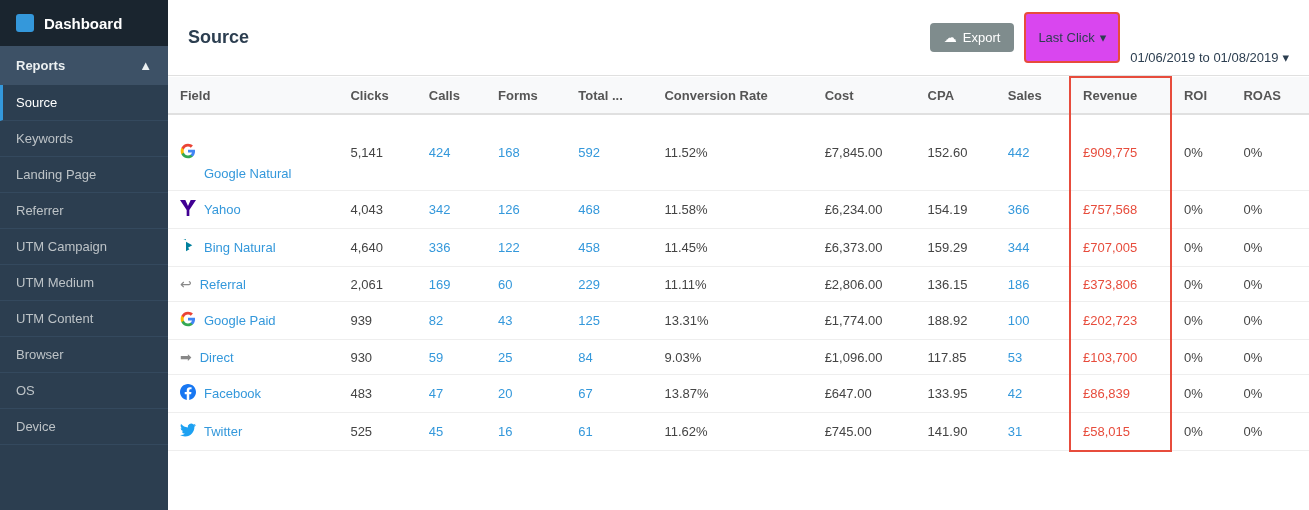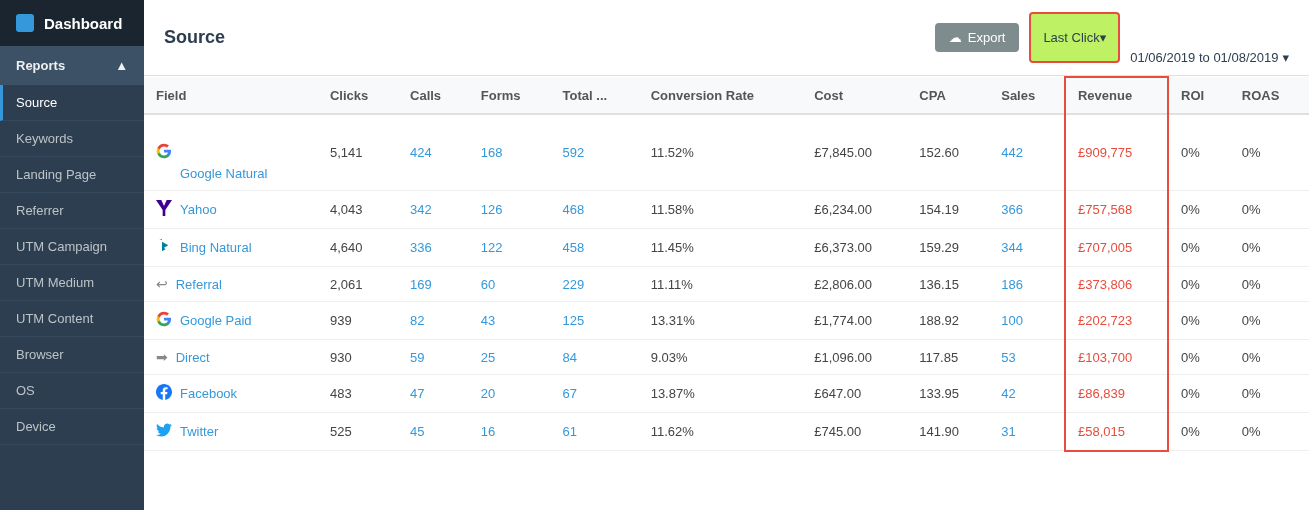--- a/index.html
+++ b/index.html
@@ -1,20 +1,20 @@
 <!DOCTYPE html>
 <html><head>
   <meta charset="utf-8">
   <style>
     * { box-sizing: border-box; margin: 0; padding: 0; }
     body { font-family: 'Segoe UI', Arial, sans-serif; font-size: 13px; background: #f5f6fa; display: flex; height: 510px; overflow: hidden; }
 
     
     .sidebar {
-      width: 144px;
+      width: 168px;
       background: #2c3e50;
       color: #bdc3c7;
       display: flex;
       flex-direction: column;
       flex-shrink: 0;
       height: 100%;
     }
     .sidebar-header {
       background: #1a252f;
       padding: 14px 16px;
@@ -90,29 +90,30 @@
       border: none;
       padding: 7px 14px;
       border-radius: 4px;
       cursor: pointer;
       font-size: 13px;
       display: flex;
       align-items: center;
       gap: 6px;
     }
     .btn-last-click {
-      background: #bef264;
+      background: #d946ef;
       color: #2c3e50;
       border: 2px solid #e74c3c;
       padding: 16px 12px;
       border-radius: 4px;
       cursor: pointer;
       font-size: 13px;
       display: flex;
       align-items: center;
+      gap: 5px;
     }
     .date-range {
       font-size: 13px;
       color: #2c3e50;
       cursor: pointer;
       display: flex;
       align-items: center;
       gap: 4px;
       margin-top: 40px;
     }

